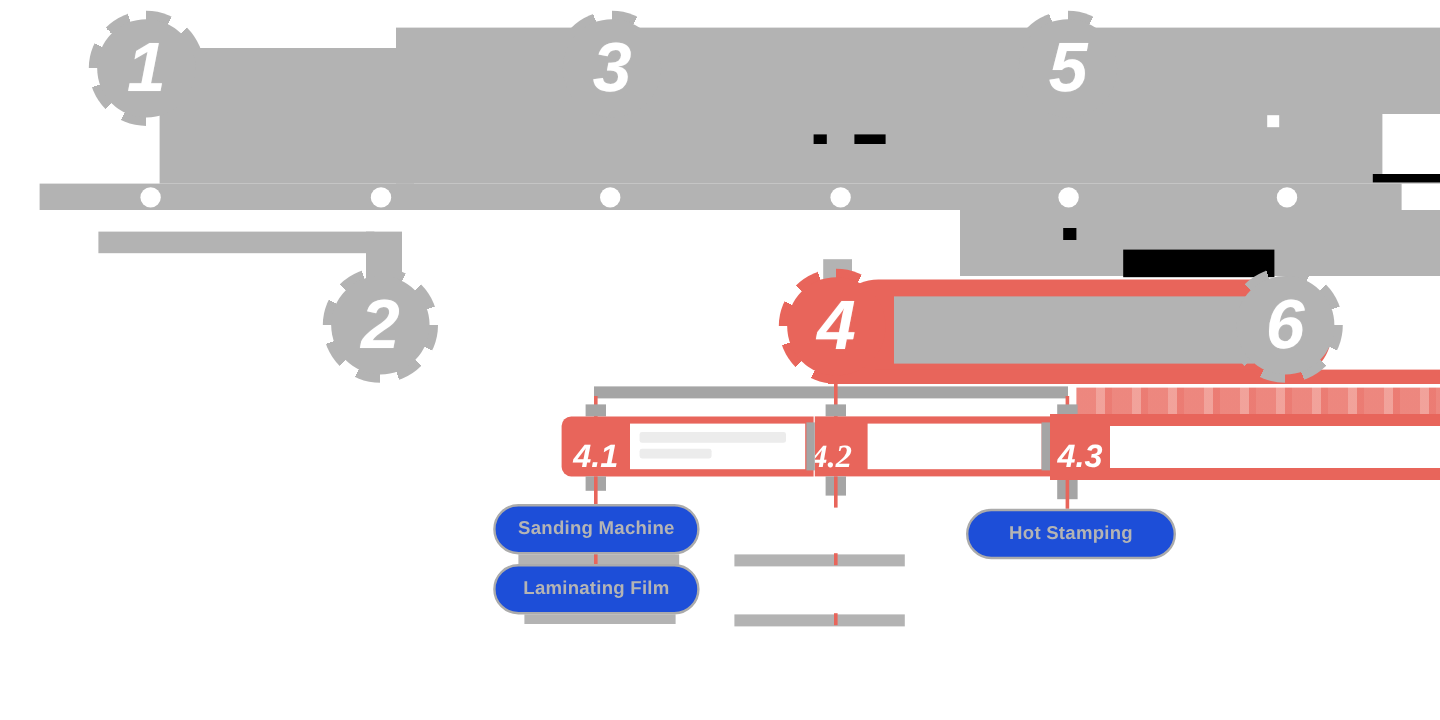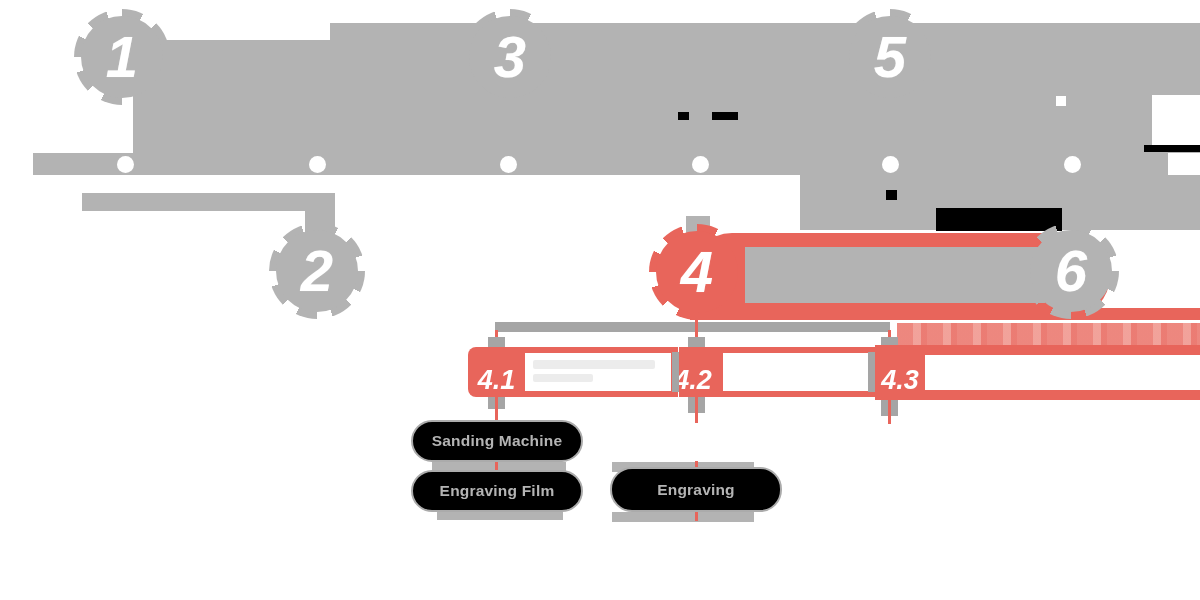--- a/index.html
+++ b/index.html
@@ -29,21 +29,21 @@
   .gear.g-red{--gc:#e8655b;}
 
   
   .unit{position:absolute;height:50px;background:#e8655b;}
   .unit .u-num{position:absolute;top:0;bottom:0;display:flex;align-items:center;justify-content:center;
     color:#ffffff;font-weight:bold;font-style:italic;font-size:27px;margin-top:16px;}
   .unit .u-box{position:absolute;background:#ffffff;}
   .ghost{position:absolute;background:#ececec;border-radius:2px;}
 
   
-  .pill{position:absolute;width:172px;height:42px;background:#000000;border:2px solid #ababab;
+  .pill{position:absolute;width:172px;height:42px;background:#1d4ed8;border:2px solid #ababab;
     border-radius:22px;box-sizing:border-box;display:flex;align-items:center;justify-content:center;
     color:#b4b4b4;font-weight:bold;font-size:15.5px;letter-spacing:.2px;}
 
   .vred{position:absolute;width:3px;background:#e8655b;}
   .pink{background:repeating-linear-gradient(90deg,#ea7268 0 16px,#ef9289 16px 24px,#e8655b 24px 30px);}
 </style>
 </head>
 <body>
 
 <div id="stage">
@@ -117,21 +117,21 @@
 
   <div class="unit" style="left:468px;top:347px;width:210px;border-radius:8px 0 0 8px;">
     <div class="u-num" style="left:0;width:57px;">4.1</div>
     <div class="u-box" style="left:57px;top:6px;width:146px;height:38px;">
       <div class="ghost" style="left:8px;top:7px;width:122px;height:9px;"></div>
       <div class="ghost" style="left:8px;top:21px;width:60px;height:8px;"></div>
     </div>
   </div>
 
   <div class="unit" style="left:679px;top:347px;width:196px;">
-    <div class="u-num" style="left:0;width:28px;">4.2</div>
+    <div class="u-num" style="left:0;width:28px;font-family:Liberation Serif, serif;">4.2</div>
     <div class="u-box" style="left:44px;top:6px;width:145px;height:38px;"></div>
   </div>
 
   <div class="unit" style="left:875px;top:345px;width:325px;height:55px;text-align:right;">
     <div class="u-num" style="left:0;width:50px;">4.3</div>
     <div class="u-box" style="left:50px;top:10px;width:275px;height:35px;"></div>
   </div>
   <div class="abs cgray" style="left:672px;top:352px;width:7px;height:40px;"></div>
   <div class="abs cgray" style="left:868px;top:352px;width:7px;height:40px;"></div>
 
@@ -144,16 +144,16 @@
 
   <div class="abs gray" style="left:432px;top:462px;width:134px;height:10px;"></div>
   <div class="abs gray" style="left:437px;top:512px;width:126px;height:8px;"></div>
   <div class="abs gray" style="left:612px;top:462px;width:142px;height:10px;"></div>
   <div class="abs gray" style="left:612px;top:512px;width:142px;height:10px;"></div>
   <div class="vred" style="left:495px;top:461px;height:11px;"></div>
   <div class="vred" style="left:695px;top:461px;height:10px;"></div>
   <div class="vred" style="left:695px;top:511px;height:10px;"></div>
 
   <div class="pill" style="left:411px;top:420px;">Sanding Machine</div>
-  <div class="pill" style="left:411px;top:470px;">Engraving Film</div>
-  <div class="pill" style="left:610px;top:467px;height:45px;">Engraving</div>
+  <div class="pill" style="left:411px;top:470px;">Laminating Film</div>
+  <div class="pill" style="left:805px;top:424px;width:175px;">Hot Stamping</div>
 
 </div>
 
 </body></html>

